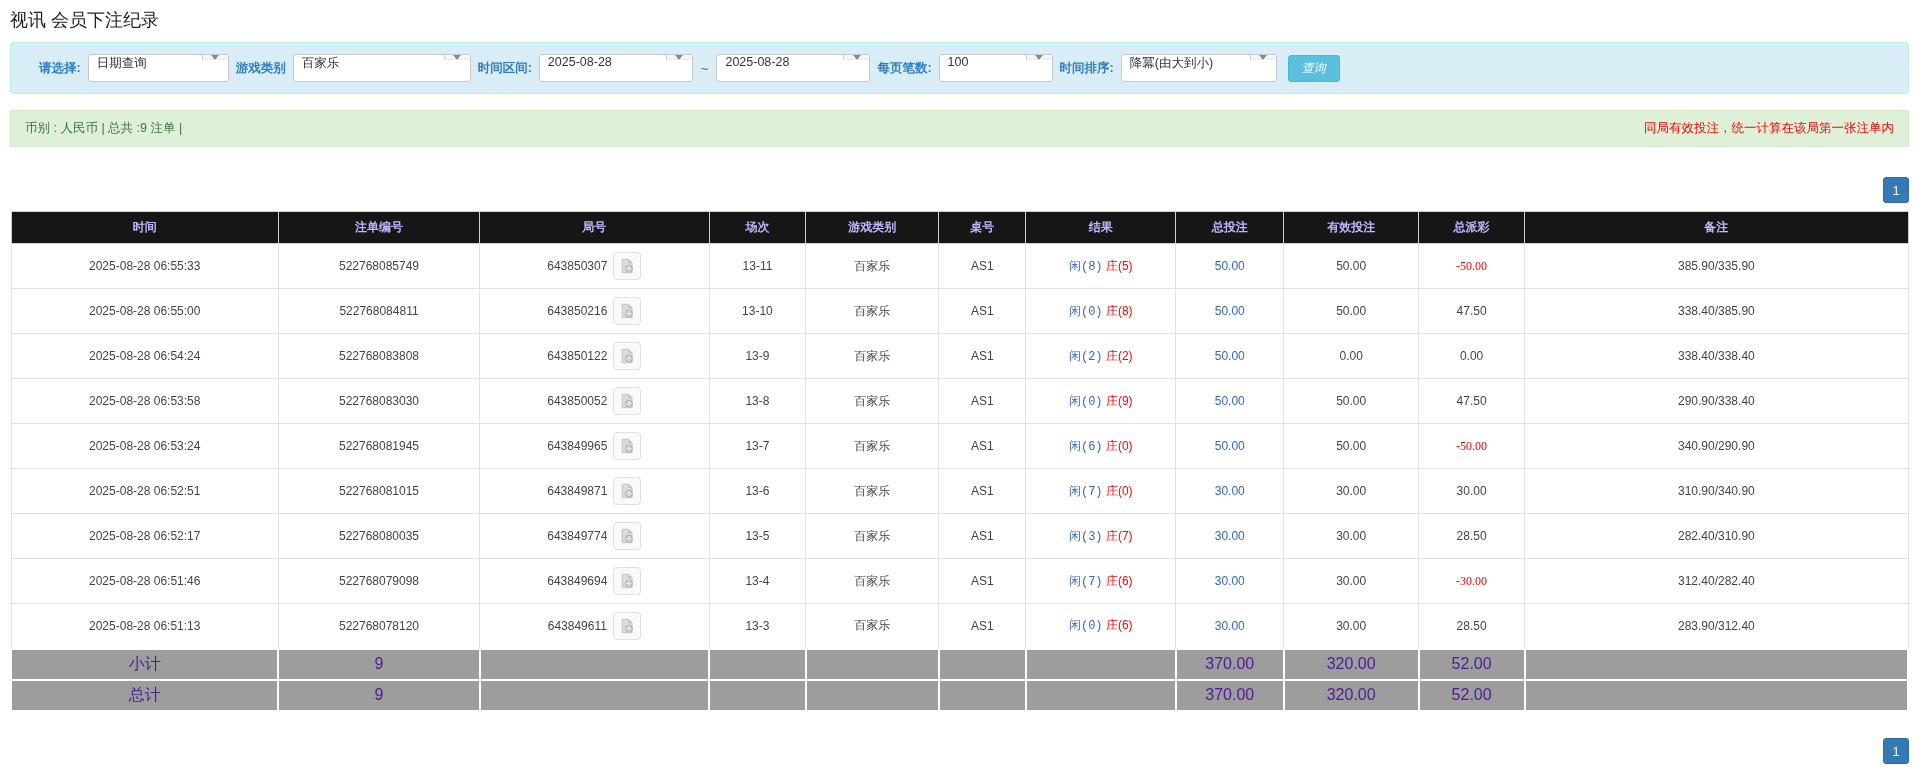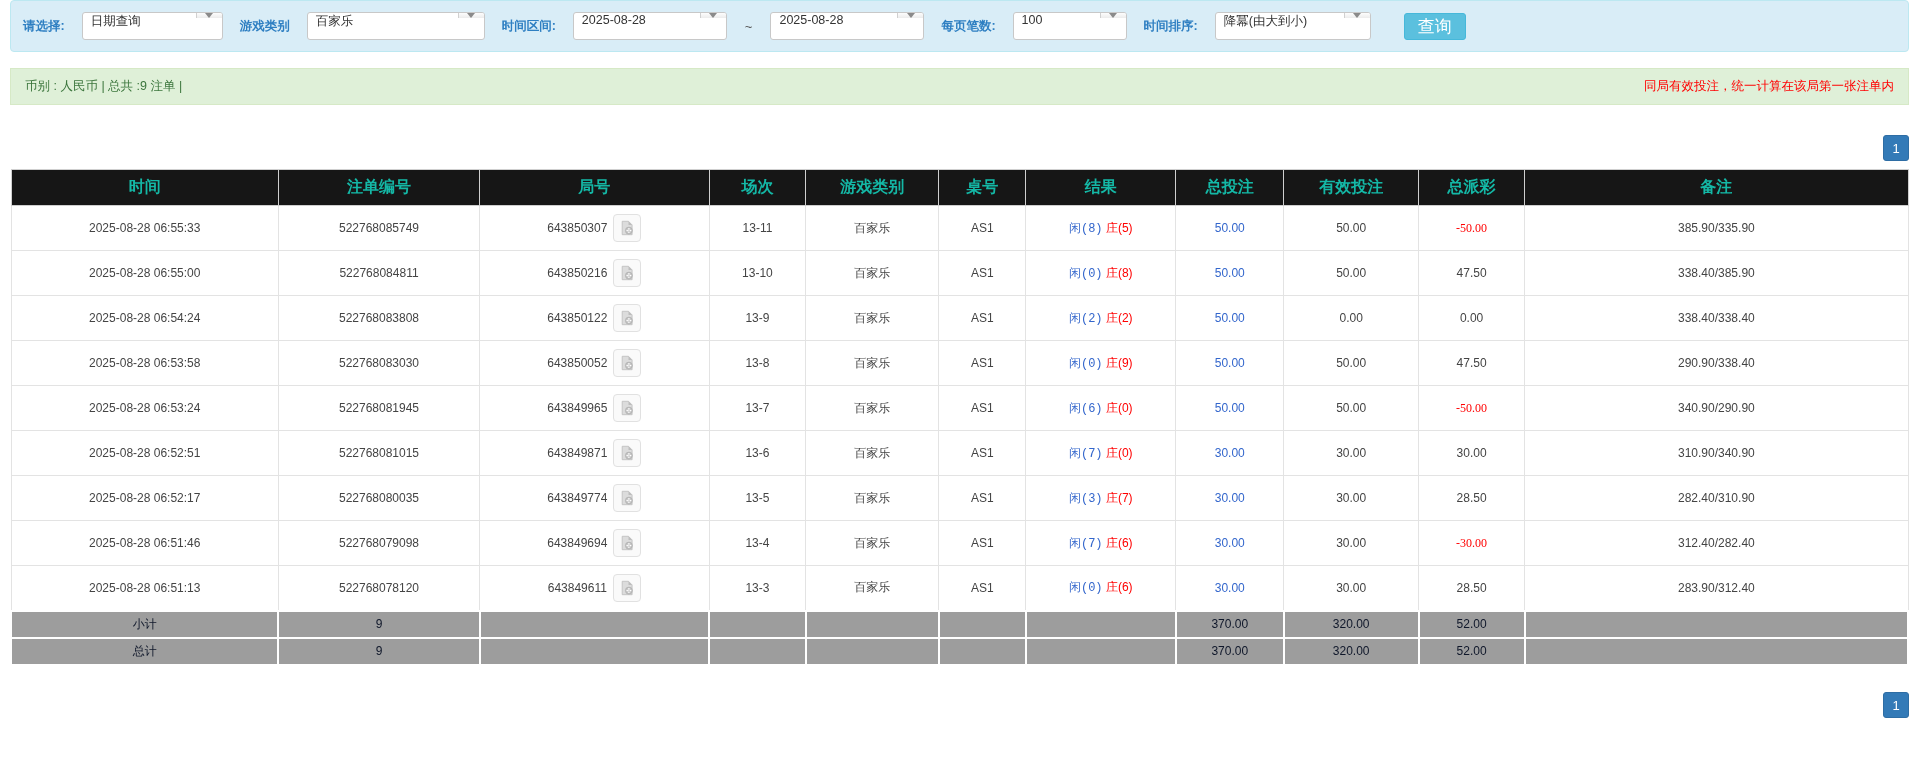--- a/index.html
+++ b/index.html
@@ -5,32 +5,33 @@
   * { box-sizing: border-box; }
   html,body { margin:0; padding:0; background:#fff; }
   body { font-family:"Liberation Sans","DejaVu Sans",sans-serif; color:#333; }
   .page { width:1919px; min-height:776px; background:#fff; }
 
   .page-title { font-size:18px; font-weight:400; color:#222; margin:0; padding:8px 10px 10px 10px; }
 
   
   .filter-bar {
     margin:0 10px; background:var(--filter-bg,#d9edf7); border:1px solid var(--filter-border,#bce8f1);
-    border-radius:4px; padding:11px 12px; display:flex; align-items:center; gap:17px; height:52px;
+    border-radius:4px; padding:11px 28px; display:flex; align-items:center; gap:7px; height:52px;
   }
   .flabel { color:var(--label-blue,#2e7fc2); font-weight:bold; font-size:12.5px; white-space:nowrap; }
   .tilde { color:#555; font-size:13px; padding:0 1px; }
   .combo { display:inline-flex; align-items:flex-start; background:#fff; border:1px solid #c8c8c8; border-radius:3px; height:28px; overflow:hidden; cursor:pointer; }
   .combo-text { display:flex; align-items:center; padding:0 8px; font-size:12.5px; color:#333; }
   .combo-arrow { width:26px; border-left:1px solid #d0d0d0; background:linear-gradient(#fdfdfd,#ececec); display:flex; align-items:center; justify-content:center; }
   .combo-arrow i { width:0; height:0; border-left:4px solid transparent; border-right:4px solid transparent; border-top:5px solid #8a8a8a; }
   .btn-search {
-    margin-left:16px; background:var(--button-bg,#5bc0de); border:1px solid #46b8da; color:#fff;
-    font-size:17px; padding:5px 13px; border-radius:3px; cursor:pointer; height:27px; line-height:15px;
+    margin-left:4px; background:var(--button-bg,#5bc0de); border:1px solid #46b8da; color:#fff;
+    font-size:12px; padding:5px 13px; border-radius:3px; cursor:pointer; height:27px; line-height:15px;
     font-family:inherit;
+    font-style:italic;
   }
 
   
   .summary-bar {
     margin:16px 10px 0 10px; background:var(--summary-bg,#dff0d8); border:1px solid #d6e9c6;
     padding:9px 14px; display:flex; justify-content:space-between; align-items:flex-end; font-size:12.5px;
   }
   .summary-left { color:var(--summary-text,#3c763d); }
   .summary-note { color:var(--note-red,#ff0000); }
 
@@ -40,45 +41,46 @@
   .pager.bottom { margin-top:26px; padding-bottom:16px; }
   .pager-btn {
     display:inline-block; min-width:26px; height:26px; line-height:26px; text-align:center;
     background:var(--accent,#337ab7); border:1px solid #2e6da4; color:#fff; font-size:13px;
     border-radius:3px; cursor:pointer; text-decoration:none; padding:0 4px;
   }
 
   
   table.records { width:1899px; margin:0 10px; border-collapse:collapse; font-size:12px; text-align:center; table-layout:fixed; }
   .records th {
-    background:var(--header-bg,#161616); color:#14b8a6; font-weight:bold; padding:7px 4px;
-    border:1px solid #cfcfcf; font-size:16px;
+    background:var(--header-bg,#161616); color:#c4b5fd; font-weight:bold; padding:7px 4px;
+    border:1px solid #cfcfcf; font-size:12px;
   }
   .records td { border:1px solid #e3e3e3; padding:2px 4px; height:45px; color:#444; background:#fff; }
   .records tfoot td {
-    background:var(--footer-bg,#9d9d9d); color:#0f172a; height:27px; padding:4px;
-    border:2px solid #fff; font-size:12px;
+    background:var(--footer-bg,#9d9d9d); color:#4c1d95; height:27px; padding:4px;
+    border:2px solid #fff; font-size:16px;
   }
   .player { color:var(--player-blue,#3366cc);font-family:Liberation Mono, monospace; }
   .banker { color:var(--banker-red,#ff0000); }
   .bet-link { color:var(--link-blue,#3366cc); text-decoration:none; cursor:pointer; }
   .amount.neg { color:var(--negative-red,#ff0000);font-family:Liberation Serif, serif; }
 
   .video-btn {
     display:inline-flex; align-items:center; justify-content:center; width:28px; height:28px;
     background:#fafafa; border:1px solid #e1e1e1; border-radius:4px; margin-left:6px;
     vertical-align:middle; cursor:pointer; padding:0;
   }
   .round-num { vertical-align:middle; }
 </style>
 </head>
 <body>
 
 <div class="page">
 
+  <h1 class="page-title">视讯 会员下注纪录</h1>
 
   <div class="filter-bar">
     <span class="flabel">请选择:</span>
     <div class="combo">
       <span class="combo-text" style="width:113px">日期查询</span>
       <span class="combo-arrow">
           <i></i>
         </span>
     </div>
 

